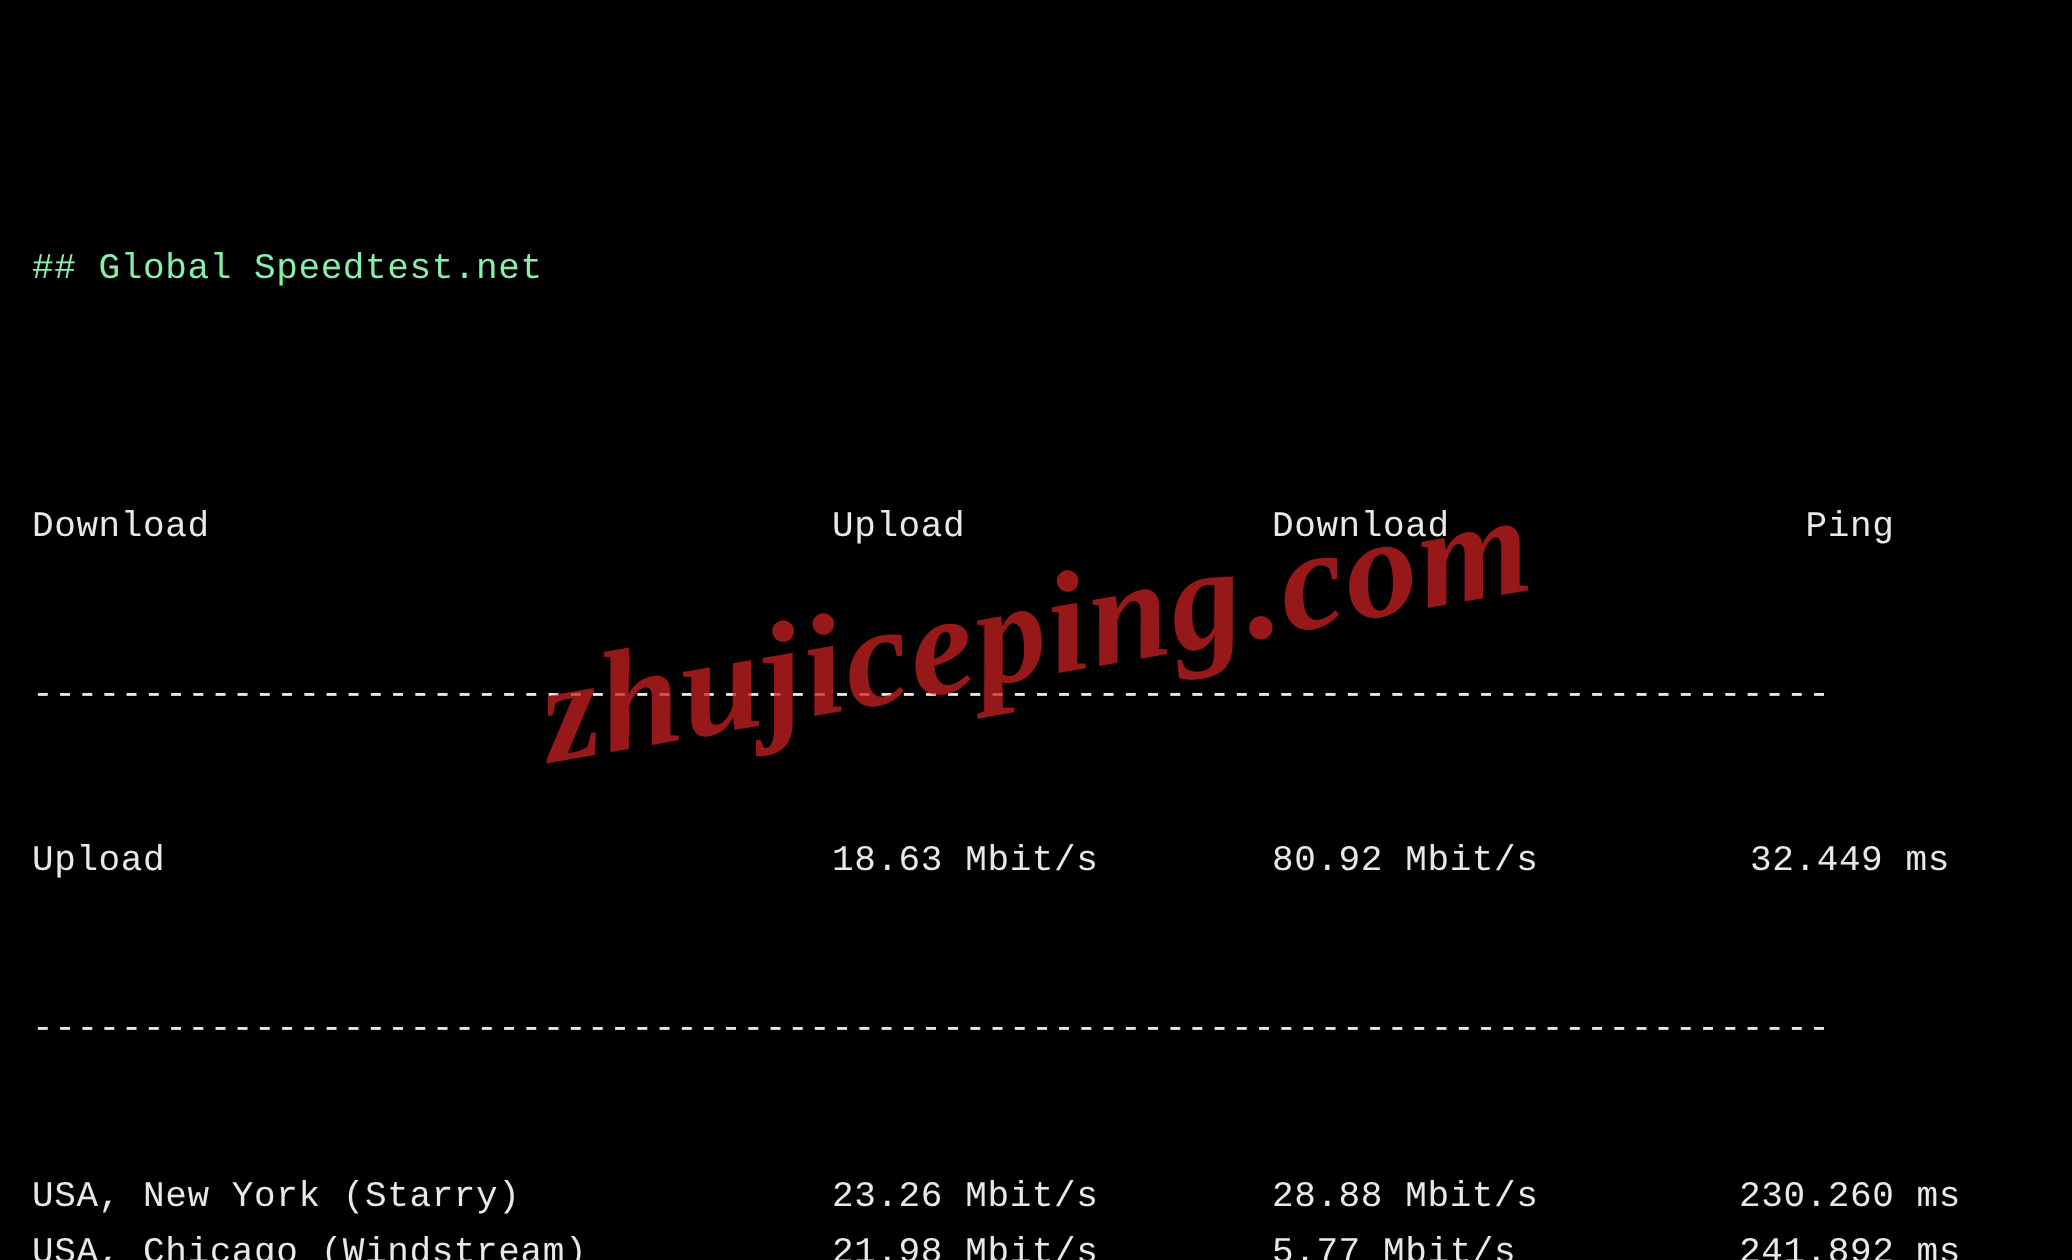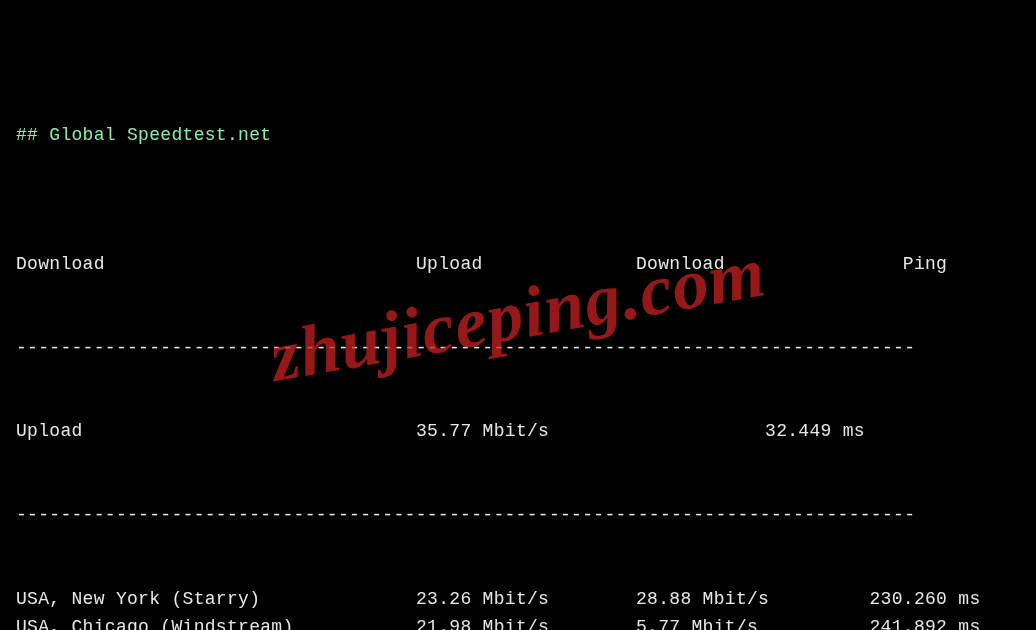--- a/index.html
+++ b/index.html
@@ -54,21 +54,22 @@
   <div class="col-loc">Download</div>
   <div class="col-up">Upload</div>
   <div class="col-down">Download</div>
   <div class="col-ping">Ping</div>
 </div>
 
 <div class="dashes">---------------------------------------------------------------------------------</div>
 
 <div class="row">
   <div class="col-loc">Upload</div>
-  <div class="col-up">35.77 Mbit/s</div>
+  <div class="col-up">18.63 Mbit/s</div>
+  <div class="col-down">80.92 Mbit/s</div>
   <div class="col-ping">32.449 ms</div>
 </div>
 
 <div class="dashes">---------------------------------------------------------------------------------</div>
 
 <div id="rows-container"><div class="row"><div class="col-loc">USA, New York (Starry)</div><div class="col-up">23.26 Mbit/s</div><div class="col-down">28.88 Mbit/s</div><div class="col-ping">230.260 ms</div></div><div class="row"><div class="col-loc">USA, Chicago (Windstream)</div><div class="col-up">21.98 Mbit/s</div><div class="col-down">5.77 Mbit/s</div><div class="col-ping">241.892 ms</div></div></div>
 
 <div class="wm">zhujiceping.com</div>
 
 

